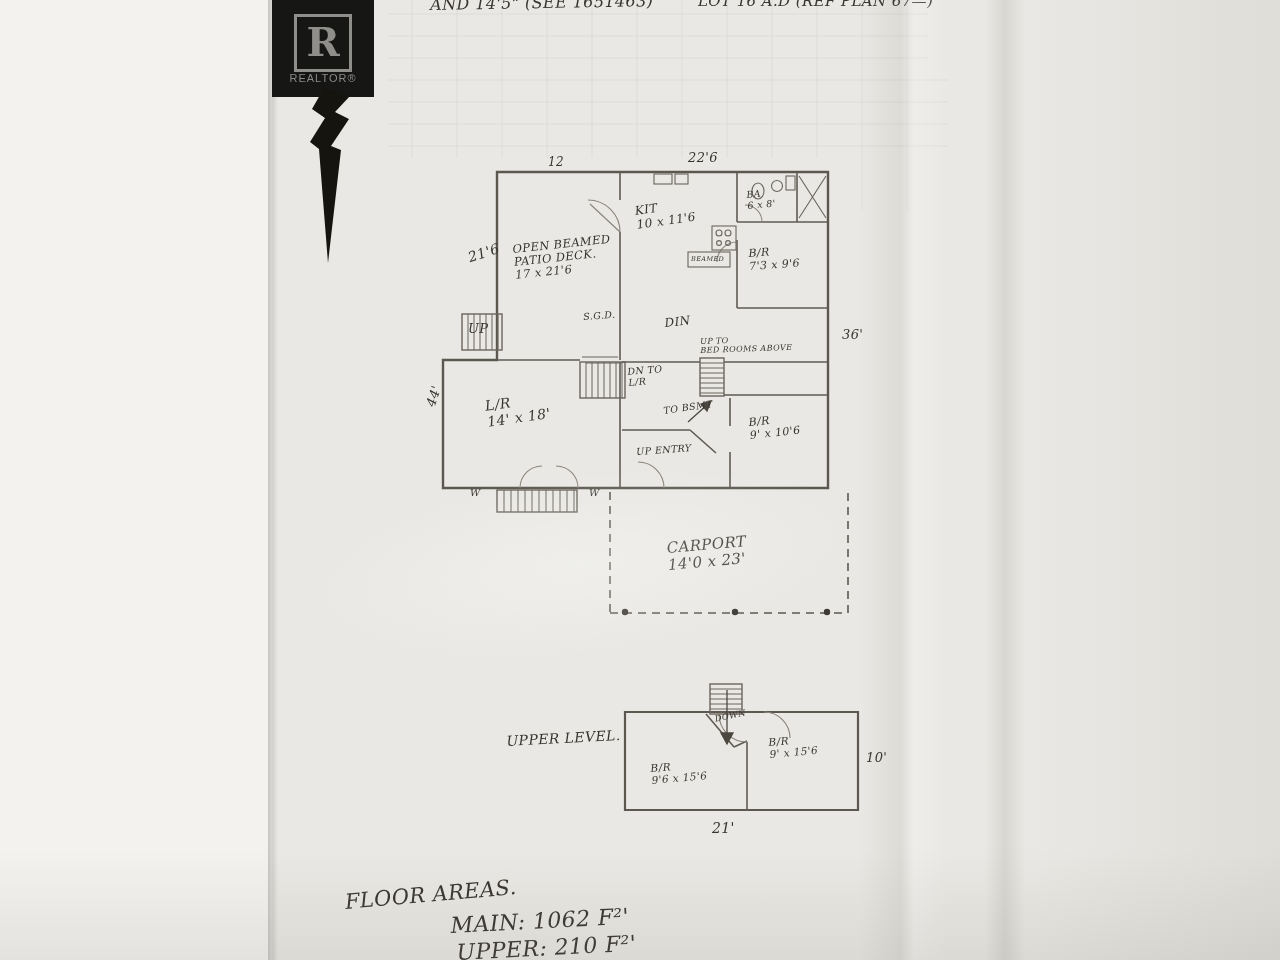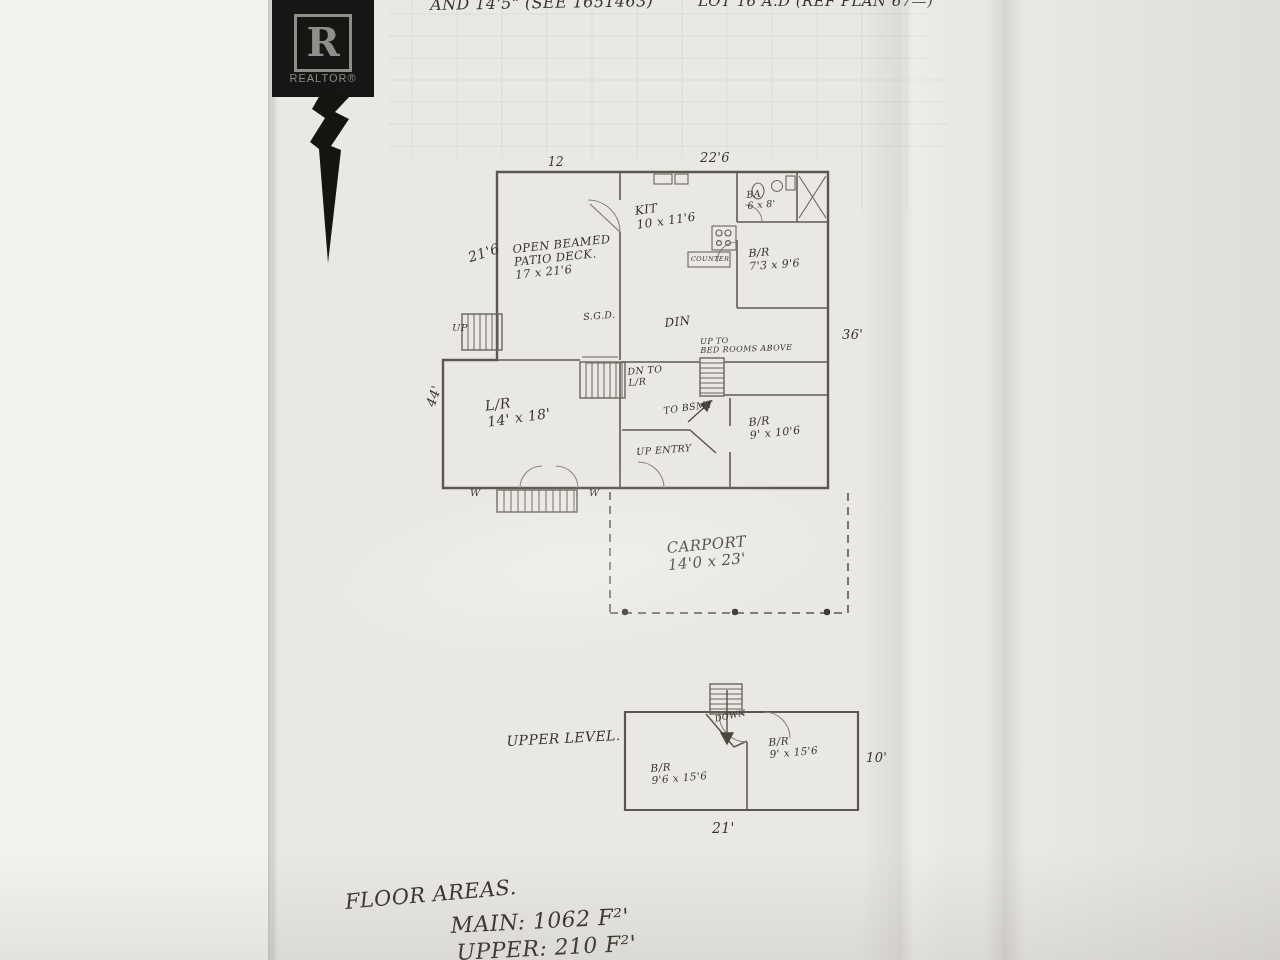--- a/index.html
+++ b/index.html
@@ -142,38 +142,38 @@
       <rect x="710" y="684" width="32" height="30" stroke-width="1.4"></rect>
       <path d="M710 689H742M710 694H742M710 699H742M710 704H742M710 709H742"></path>
     </g>
     <g stroke="#4c4840" stroke-width="1.3" fill="#4c4840">
       <path d="M727 690V736" fill="none"></path>
       <polygon points="727,744 721,733 733,733"></polygon>
     </g>
   </svg>
 
   <div class="lbl" style="left:548px;top:156px;font-size:12px;">12</div>
-  <div class="lbl" style="left:688px;top:151px;font-size:13px;margin-left:12px;">22'6</div>
+  <div class="lbl" style="left:688px;top:151px;font-size:13px;">22'6</div>
   <div class="lbl" style="left:466px;top:250px;font-size:14px;transform:rotate(-18deg)">21'6</div>
   <div class="lbl" style="left:512px;top:243px;font-size:11.5px;transform:rotate(-6deg)">OPEN BEAMED
 PATIO DECK.
 17 x 21'6</div>
   <div class="lbl" style="left:634px;top:205px;font-size:12px;transform:rotate(-8deg)">KIT
 10 x 11'6</div>
   <div class="lbl" style="left:746px;top:190px;font-size:9.5px;transform:rotate(-5deg)">BA
 6 x 8'</div>
   <div class="lbl" style="left:748px;top:248px;font-size:11px;transform:rotate(-4deg)">B/R
 7'3 x 9'6</div>
-  <div class="lbl" style="left:691px;top:256px;font-size:6.5px;">COUNTER</div>
+  <div class="lbl" style="left:691px;top:256px;font-size:6.5px;">BEAMED</div>
   <div class="lbl" style="left:664px;top:317px;font-size:12px;transform:rotate(-6deg)">DIN</div>
   <div class="lbl" style="left:583px;top:312px;font-size:9.5px;transform:rotate(-4deg)">S.G.D.</div>
   <div class="lbl" style="left:700px;top:337px;font-size:8px;width:92px;transform:rotate(-2deg)">UP TO
 BED ROOMS ABOVE</div>
   <div class="lbl" style="left:842px;top:328px;font-size:13px;">36'</div>
-  <div class="lbl" style="left:452px;top:322px;font-size:10px;">UP</div>
+  <div class="lbl" style="left:468px;top:322px;font-size:13px;">UP</div>
   <div class="lbl" style="left:627px;top:367px;font-size:9.5px;transform:rotate(-5deg)">DN TO
 L/R</div>
   <div class="lbl" style="left:663px;top:406px;font-size:9.5px;transform:rotate(-8deg)">TO BSMT</div>
   <div class="lbl" style="left:484px;top:398px;font-size:14px;transform:rotate(-8deg)">L/R
 14' x 18'</div>
   <div class="lbl" style="left:424px;top:404px;font-size:13px;transform:rotate(-72deg)">44'</div>
   <div class="lbl" style="left:748px;top:417px;font-size:11px;transform:rotate(-6deg)">B/R
 9' x 10'6</div>
   <div class="lbl" style="left:636px;top:447px;font-size:9.5px;transform:rotate(-4deg)">UP ENTRY</div>
   <div class="lbl" style="left:470px;top:487px;font-size:10px;">W</div>

